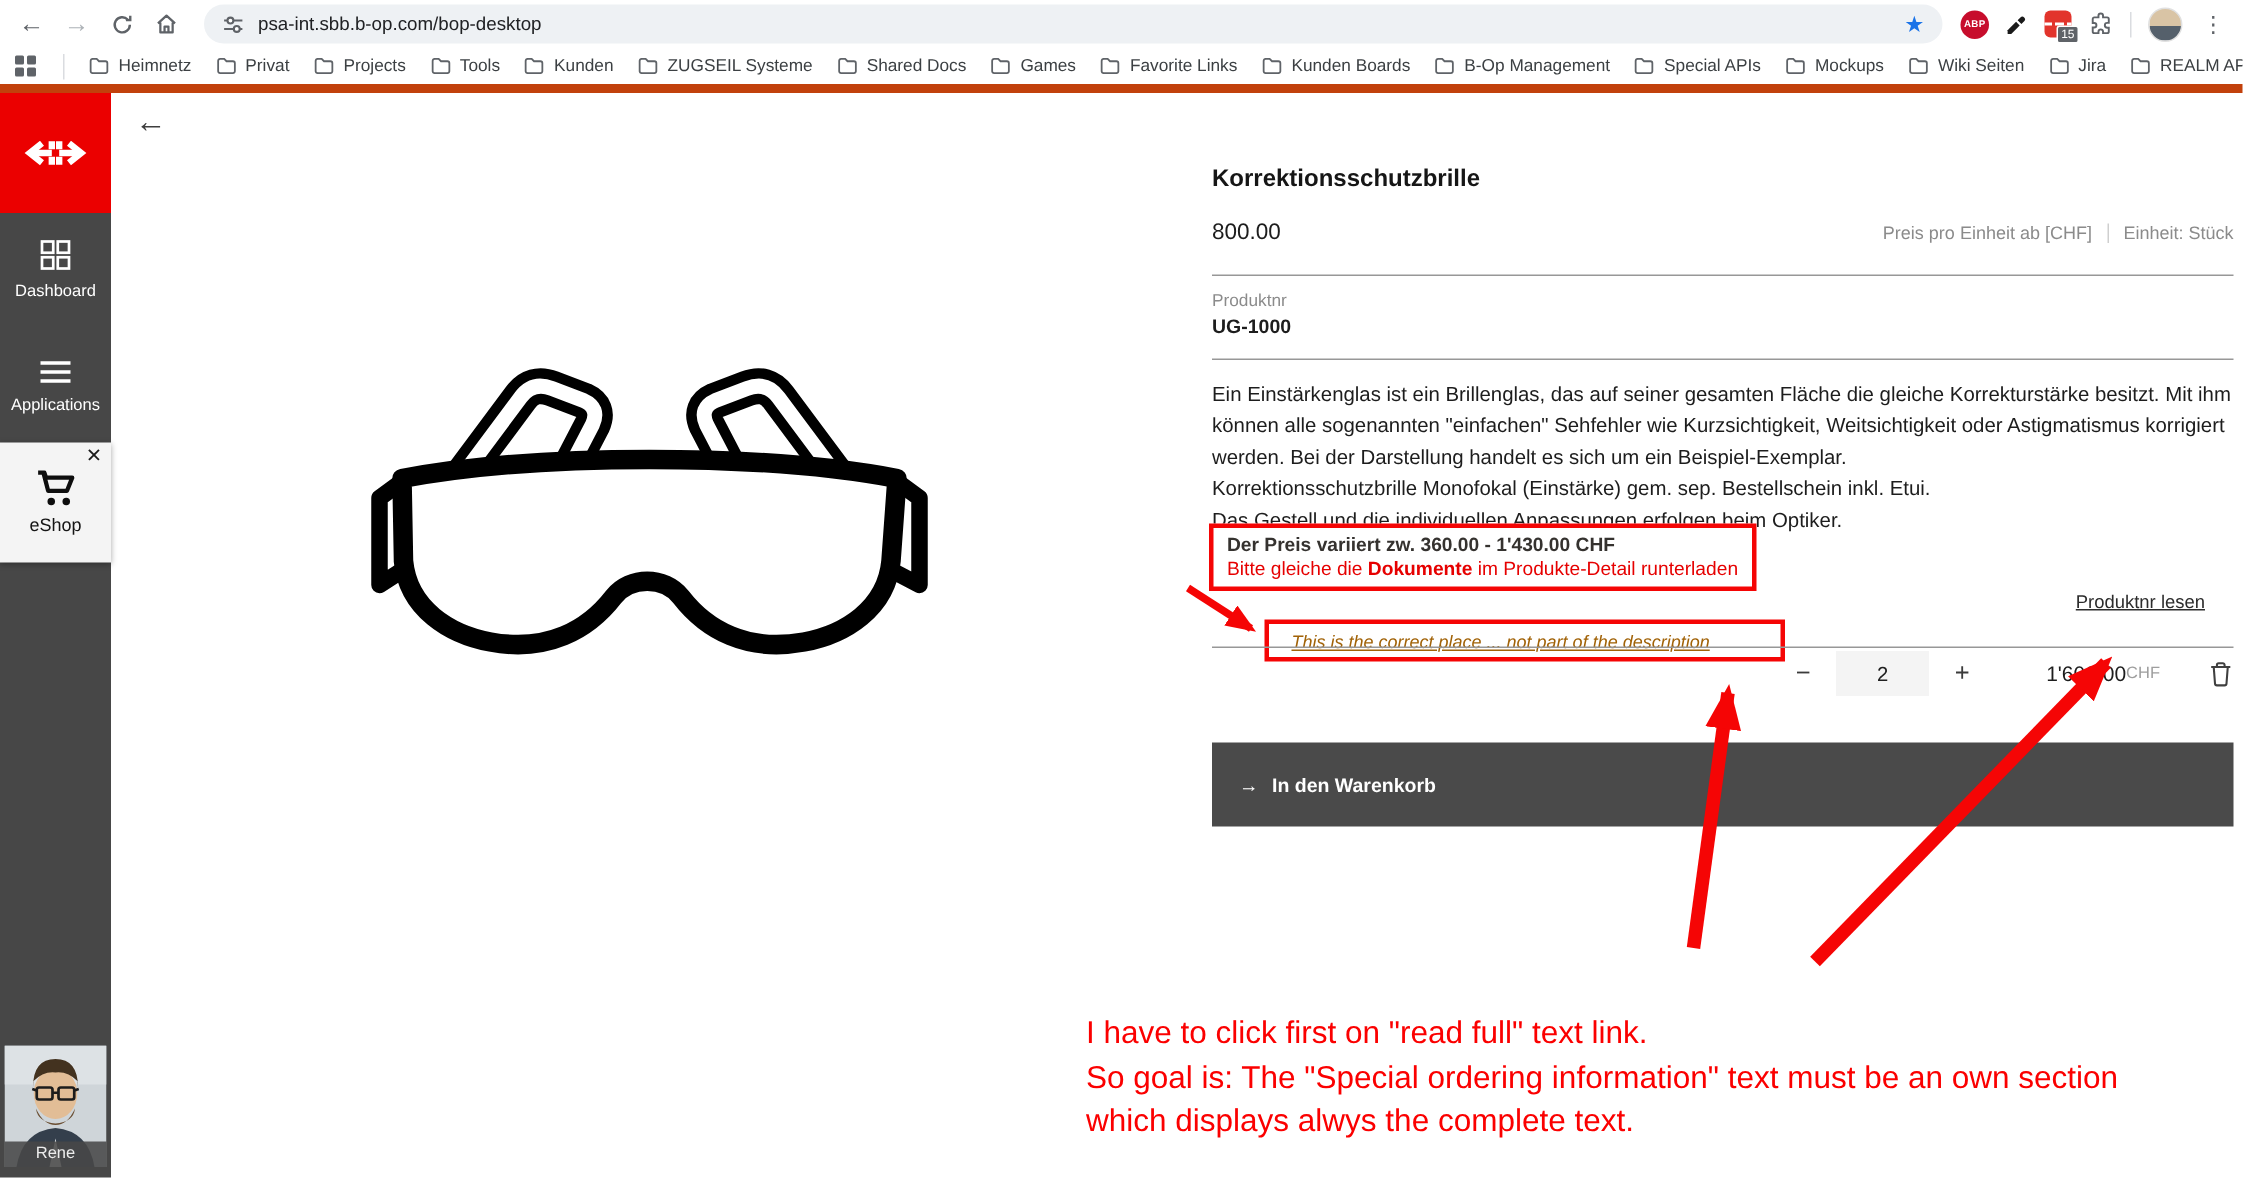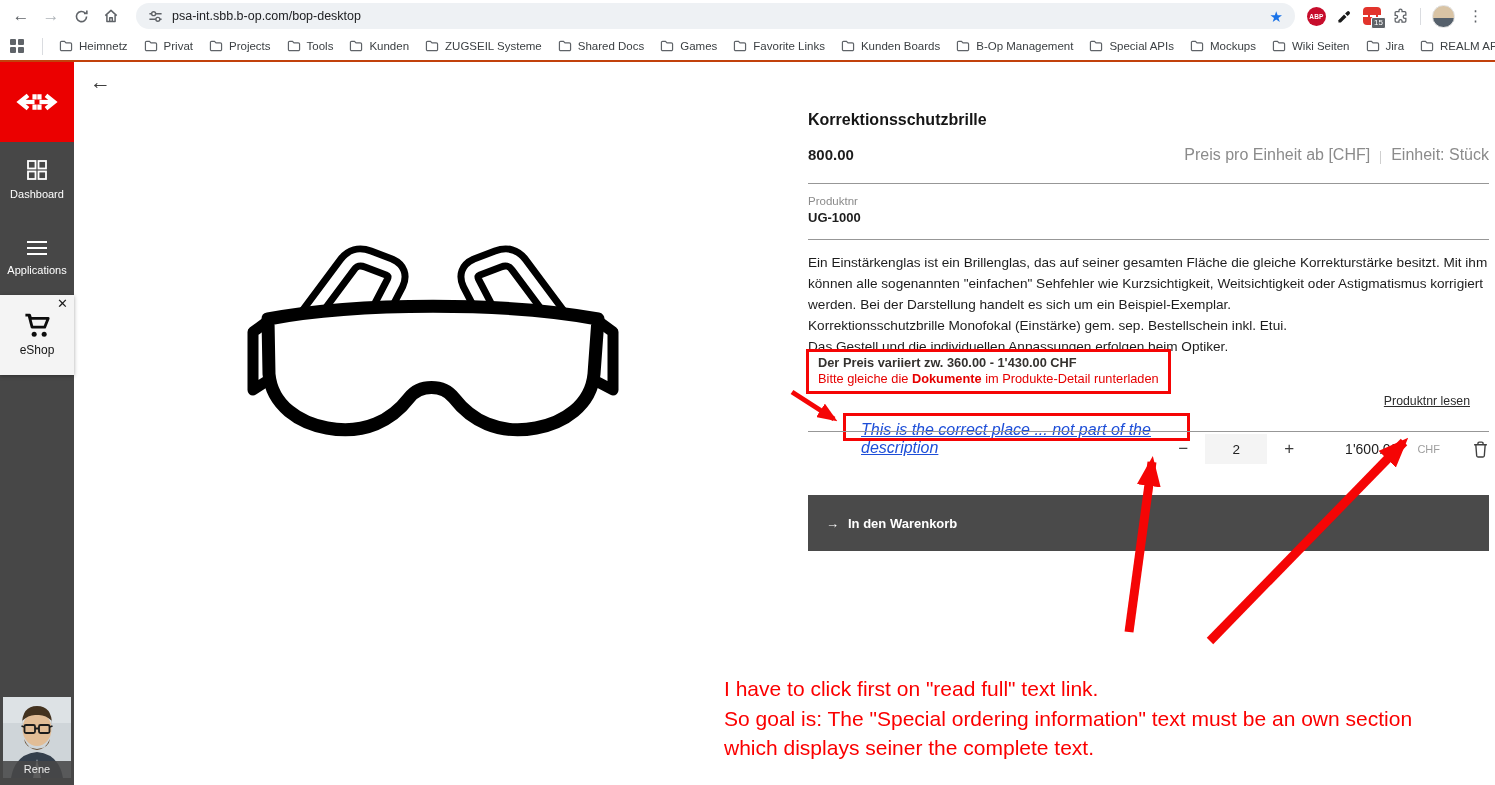--- a/index.html
+++ b/index.html
@@ -15,21 +15,21 @@
 .exts{display:flex;align-items:center;gap:11px;padding-right:2px;flex:0 0 auto}
 .abp{width:19px;height:19px;border-radius:50%;background:#c70d2c;color:#fff;font-size:6.5px;font-weight:bold;display:flex;align-items:center;justify-content:center;letter-spacing:.2px}
 .ext15{position:relative;width:18px;height:18px;border-radius:4px;background:#e2342c;display:flex;flex-direction:row;align-items:center;justify-content:center;gap:2px}
 .ext15 i{display:block;width:10px;height:2px;background:#fff}
 .badge15{position:absolute;right:-5px;bottom:-4px;background:#5f6368;color:#fff;font-size:8px;font-style:normal;padding:0 2px;border-radius:2px;border:1px solid #fff;line-height:10px}
 .vsep{width:1px;height:17px;background:#dadce0;flex:0 0 auto}
 .chip{width:23px;height:23px;border-radius:50%;background:linear-gradient(180deg,#d9c4a5 0 55%,#55606b 55%);border:1px solid #e0e0e0}
 .dots{color:#5f6368;font-size:15px;padding:0 2px}
 
 
-.bookbar{position:absolute;top:32px;left:0;width:100%;height:30px;background:#fff;border-bottom:2px solid #c2410c;display:flex;align-items:center;padding:0 10px;gap:16px;font-size:11.5px;color:#3c4043;white-space:nowrap;overflow:hidden}
+.bookbar{position:absolute;top:32px;left:0;width:100%;height:30px;background:#fff;border-bottom:6px solid #c2410c;display:flex;align-items:center;padding:0 10px;gap:16px;font-size:11.5px;color:#3c4043;white-space:nowrap;overflow:hidden}
 .appsgrid{display:grid;grid-template-columns:6px 6px;grid-template-rows:6px 6px;gap:2px;margin-right:2px;flex:0 0 auto}
 .appsgrid i{background:#5f6368;border-radius:1px}
 .bm-item{display:flex;align-items:center;gap:6px;flex:0 0 auto;cursor:pointer}
 .folder{width:14px;height:12px;flex:0 0 auto}
 
 
 .sidebar{position:absolute;top:62px;left:0;width:74px;height:723px;background:#474747}
 .logo{width:74px;height:80px;background:#EB0000;display:flex;align-items:center;justify-content:center}
 .side-item{display:flex;flex-direction:column;align-items:center;gap:7px;color:#fff;font-size:11px;cursor:pointer}
 .side-item.first{margin-top:17px}
@@ -41,39 +41,39 @@
 .user-label{position:absolute;bottom:0;left:0;width:100%;background:rgba(72,72,72,.88);color:#ececec;font-size:11px;text-align:center;padding:2px 0 3px}
 
 
 .back-arrow{position:absolute;left:90px;top:70px;font-size:21px;color:#3f3f3f;cursor:pointer}
 .glasses{position:absolute;left:243px;top:222px}
 
 .pcol{position:absolute;left:808px;top:62px;width:681px;height:723px;color:#1d1d1d}
 .pcol .abs{position:absolute}
 .p-title{top:49px;left:0;font-size:16px;font-weight:bold;color:#161616}
 .price-row{top:84px;left:0;width:100%;display:flex;justify-content:space-between;align-items:baseline}
-.p-price{font-size:15px;font-weight:bold}
-.meta{font-size:16px;color:#8b8b8b;display:flex;align-items:flex-end;gap:10px}
+.p-price{font-size:15px;font-weight:normal}
+.meta{font-size:12px;color:#8b8b8b;display:flex;align-items:flex-end;gap:10px}
 .meta .vdiv{width:1px;height:13px;background:#cfcfcf}
 .hr{left:0;width:100%;border-top:1px solid #979797}
 .hr1{top:121px}.hr2{top:177px}.hr3{top:369px}
 .nr-label{top:133px;left:0;font-size:11.5px;color:#8b8b8b}
 .nr-val{top:148px;left:0;font-size:13px;font-weight:bold}
 .p-desc{top:190px;left:0;width:100%;font-size:13.6px;line-height:21px;color:#1d1d1d}
 .note1{top:287px;left:-2px;border:3px solid #f50505;padding:3px 9px 5px;background:#fff}
 .note1 .l1{font-size:12.8px;font-weight:bold;color:#35322f;white-space:nowrap}
 .note1 .l2{font-size:12.8px;color:#e60000;white-space:nowrap;margin-top:1px}
 .volltext{top:332px;right:19px;font-size:12.3px;color:#2c2c2c;text-decoration:underline;cursor:pointer}
-.note2{top:351px;left:35px;width:347px;height:28px;border:3px solid #f50505;font-size:16px;color:#1d4ed8;padding:5px 0 0 15px;font-style:italic}
+.note2{top:351px;left:35px;width:347px;height:28px;border:3px solid #f50505;font-size:12px;color:#a16207;padding:5px 0 0 15px;font-style:italic}
 .note2 span{text-decoration:underline}
 .qtyrow{top:372px;right:1px;display:flex;align-items:center}
 .qbtn{font-size:17px;color:#3b3b3b;padding:0 5px;cursor:pointer}
 .qbox{width:62px;height:30px;background:#f4f4f4;display:flex;align-items:center;justify-content:center;font-size:13.5px;color:#202020;margin:0 12px}
 .total{margin-left:46px;font-size:14px;color:#1d1d1d}
-.cur{margin-left:19px;font-size:11px;color:#9e9e9e}
+.cur{margin-left:0;font-size:11px;color:#9e9e9e}
 .trash{margin-left:33px;cursor:pointer}
 .cartbtn{top:433px;left:0;width:100%;height:56px;background:#4a4a4a;color:#fff;display:flex;align-items:center;padding-left:18px;font-size:13px;font-weight:bold;gap:9px;cursor:pointer}
 
 
 .bottom-note{position:absolute;left:724px;top:674px;font-size:21px;line-height:29.5px;color:#fb0000}
 .overlay{position:absolute;inset:0;width:1495px;height:785px;pointer-events:none}
 </style>
 </head>
 <body>
 
@@ -360,14 +360,14 @@
       </marker>
   </defs>
   <line x1="792" y1="392" x2="834" y2="419" stroke="#f50505" stroke-width="5" marker-end="url(#ahS)"></line>
   <line x1="1129" y1="632" x2="1152" y2="462" stroke="#f50505" stroke-width="9" marker-end="url(#ahL)"></line>
   <line x1="1210" y1="641" x2="1404" y2="442" stroke="#f50505" stroke-width="9" marker-end="url(#ahL)"></line>
 </svg>
 
 <div class="bottom-note">
   <div>I have to click first on "read full" text link.</div>
   <div>So goal is: The "Special ordering information" text must be an own section</div>
-  <div>which displays seiner the complete text.</div>
+  <div>which displays alwys the complete text.</div>
 </div>
 
 </body></html>

